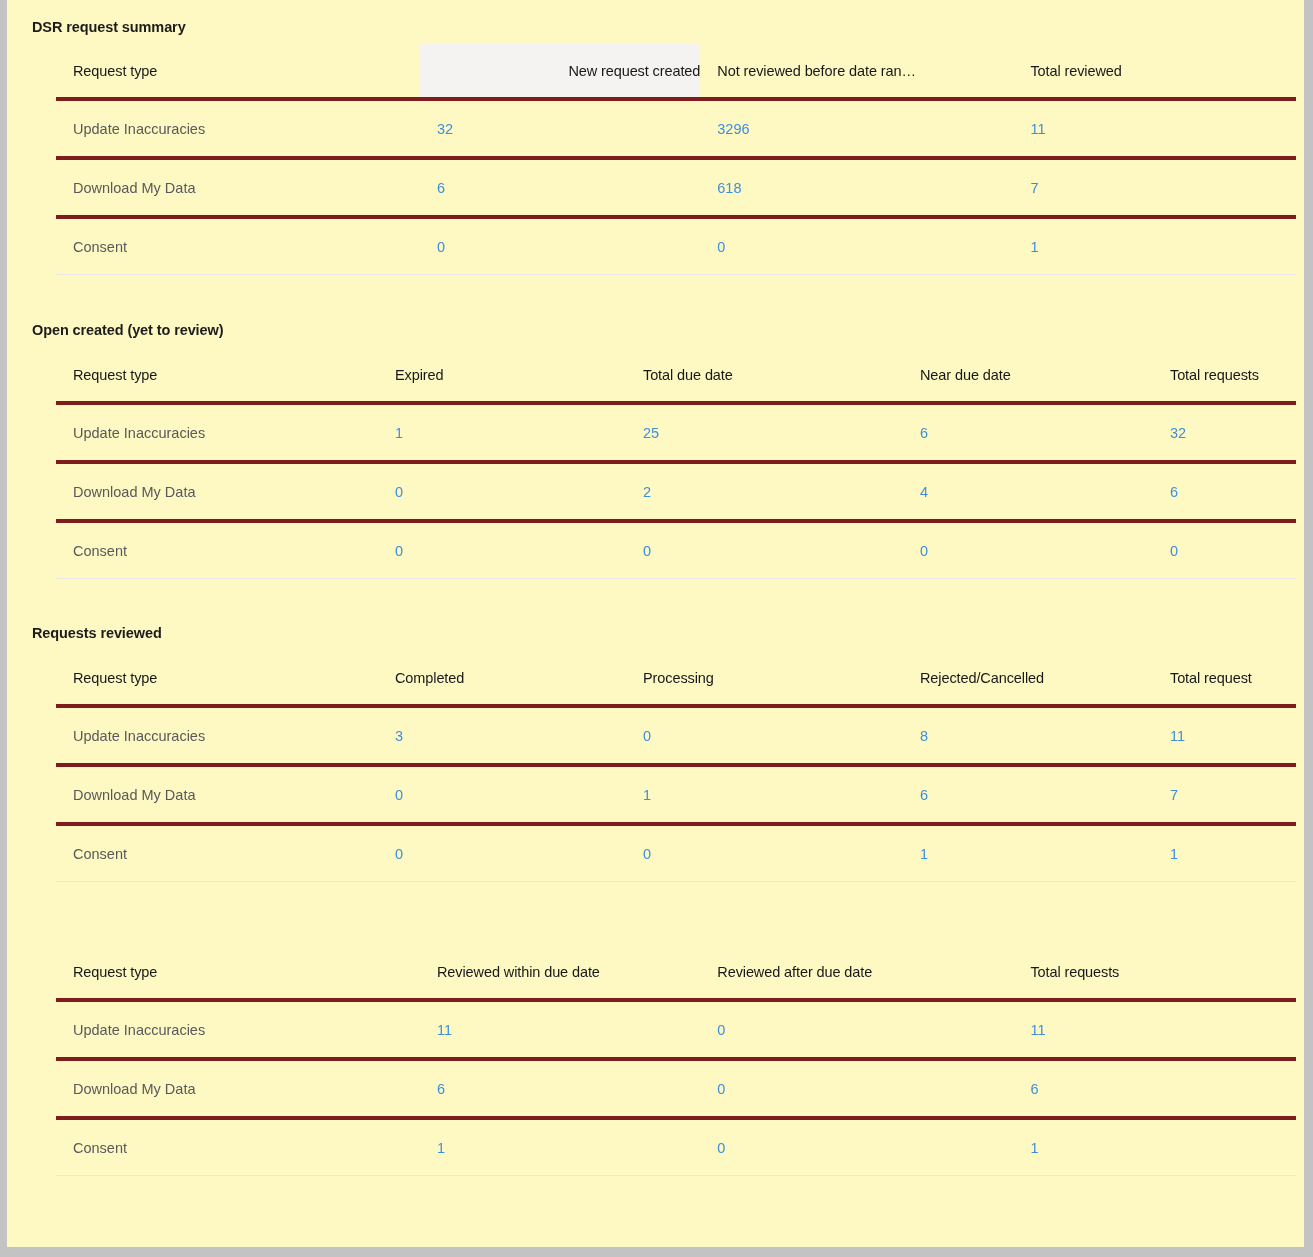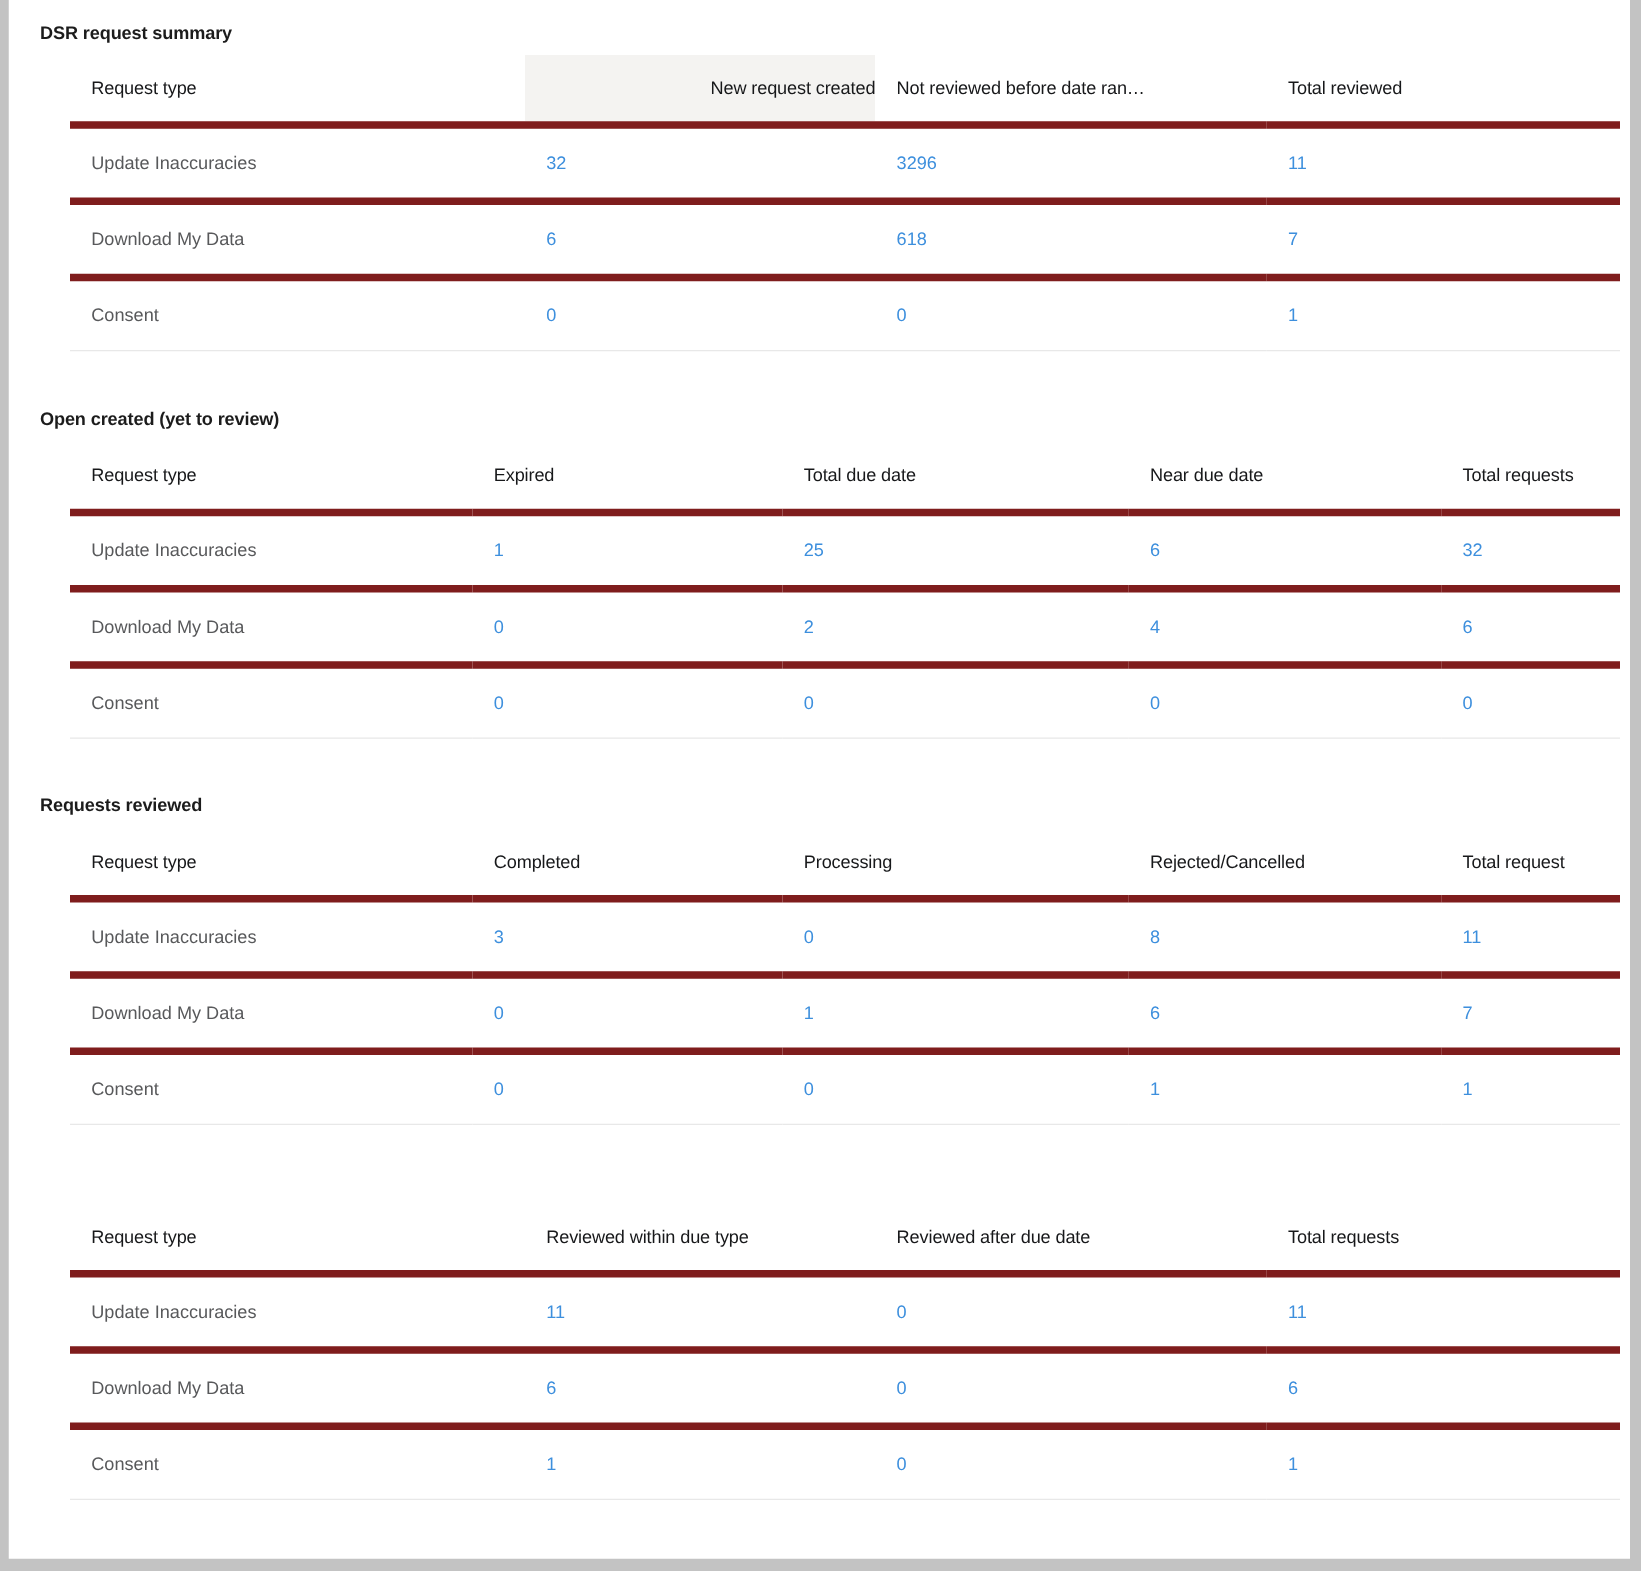--- a/index.html
+++ b/index.html
@@ -13,21 +13,21 @@
     background: #c3c3c3;
     font-family: "Liberation Sans", sans-serif;
     overflow: hidden;
   }
   .page-frame {
     position: absolute;
     left: 7px;
     top: 0px;
     width: 1297px;
     height: 1247px;
-    background: #ffffff;
+    background: #fef9c3;
     overflow: hidden;
   }
   .content {
     position: relative;
     width: 1297px;
     padding-top: 0px;
   }
 
   .section {
     position: relative;
@@ -74,21 +74,21 @@
   table.dsr-table th.highlight {
     background: #f4f3f1;
     text-align: right;
   }
 
   table.dsr-table td {
     font-size: 14.5px;
     height: 55px;
     padding: 0;
     vertical-align: middle;
-    border-top: 6px solid #7f1d1d;
+    border-top: 4px solid #7f1d1d;
   }
 
   table.dsr-table tbody tr:last-child td {
     border-bottom: 1px solid #e8e8e8;
   }
 
   table.dsr-table td .td-inner {
     padding-left: 17px;
     display: block;
   }
@@ -375,21 +375,21 @@
             <col class="col-a">
             <col class="col-b">
             <col class="col-c">
         </colgroup>
         <thead>
           <tr>
             <th>
                 <span class="th-inner">Request type</span>
               </th>
             <th>
-                <span class="th-inner">Reviewed within due type</span>
+                <span class="th-inner">Reviewed within due date</span>
               </th>
             <th>
                 <span class="th-inner">Reviewed after due date</span>
               </th>
             <th>
                 <span class="th-inner">Total requests</span>
               </th>
           </tr>
         </thead>
         <tbody>

